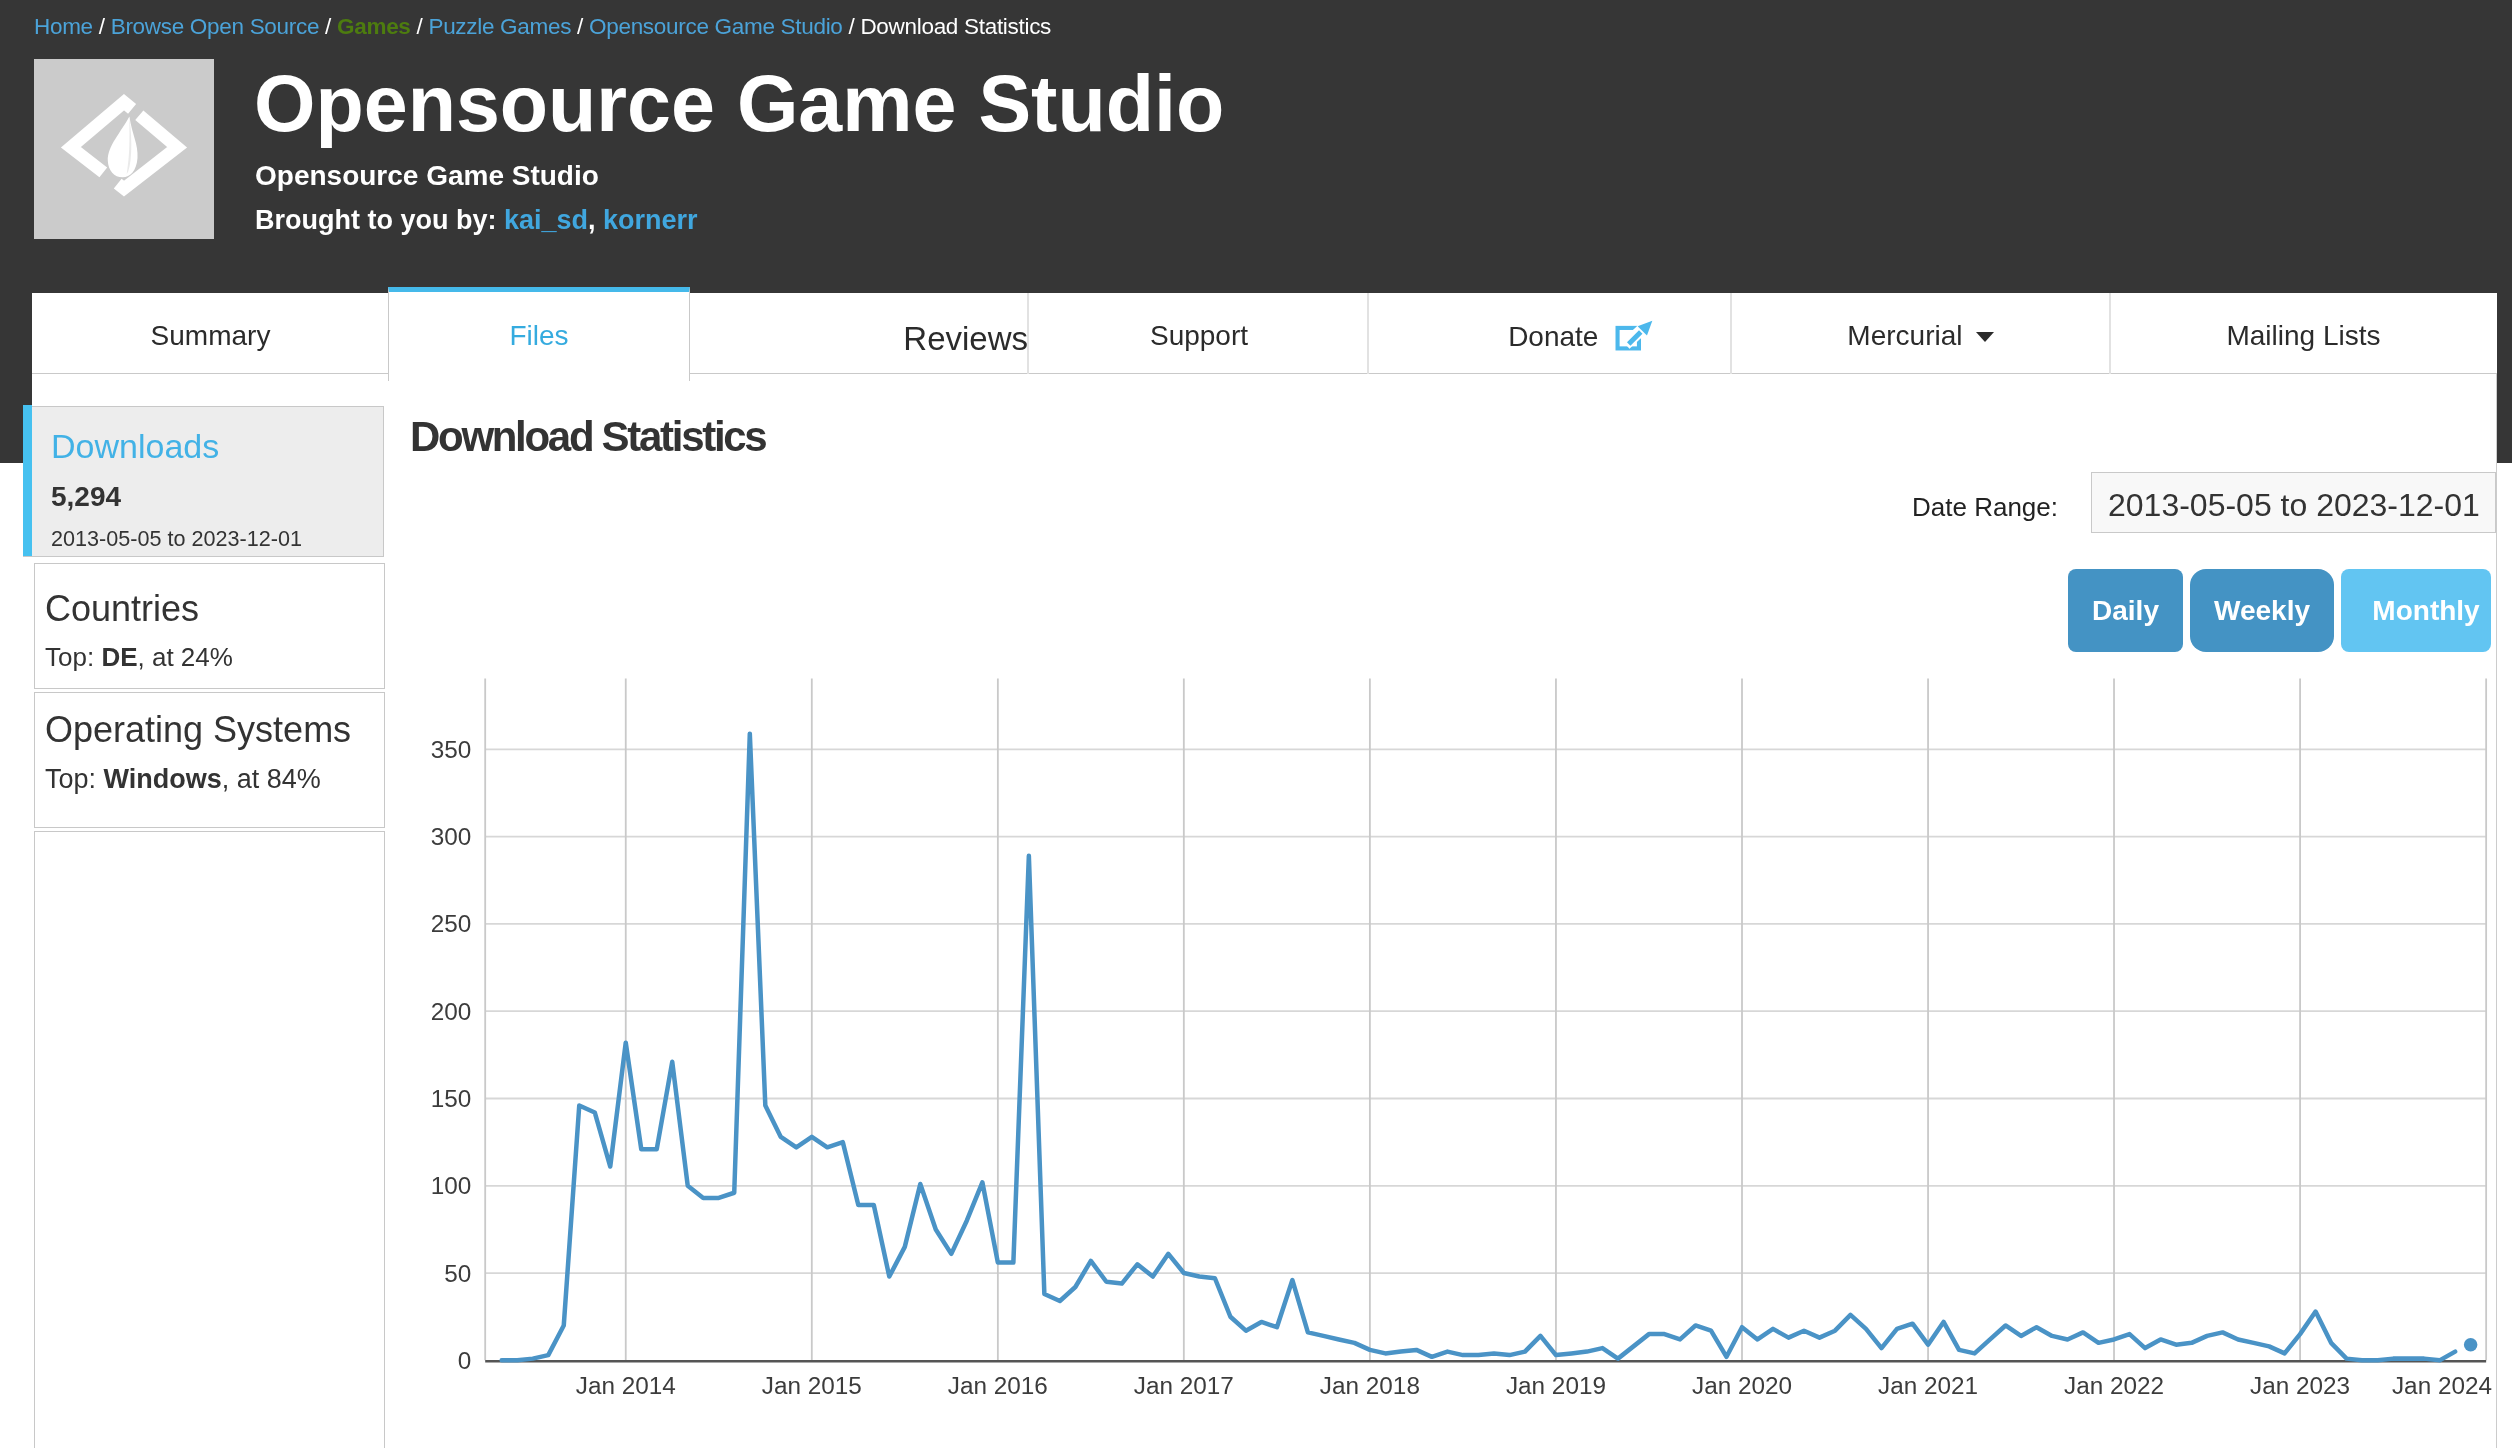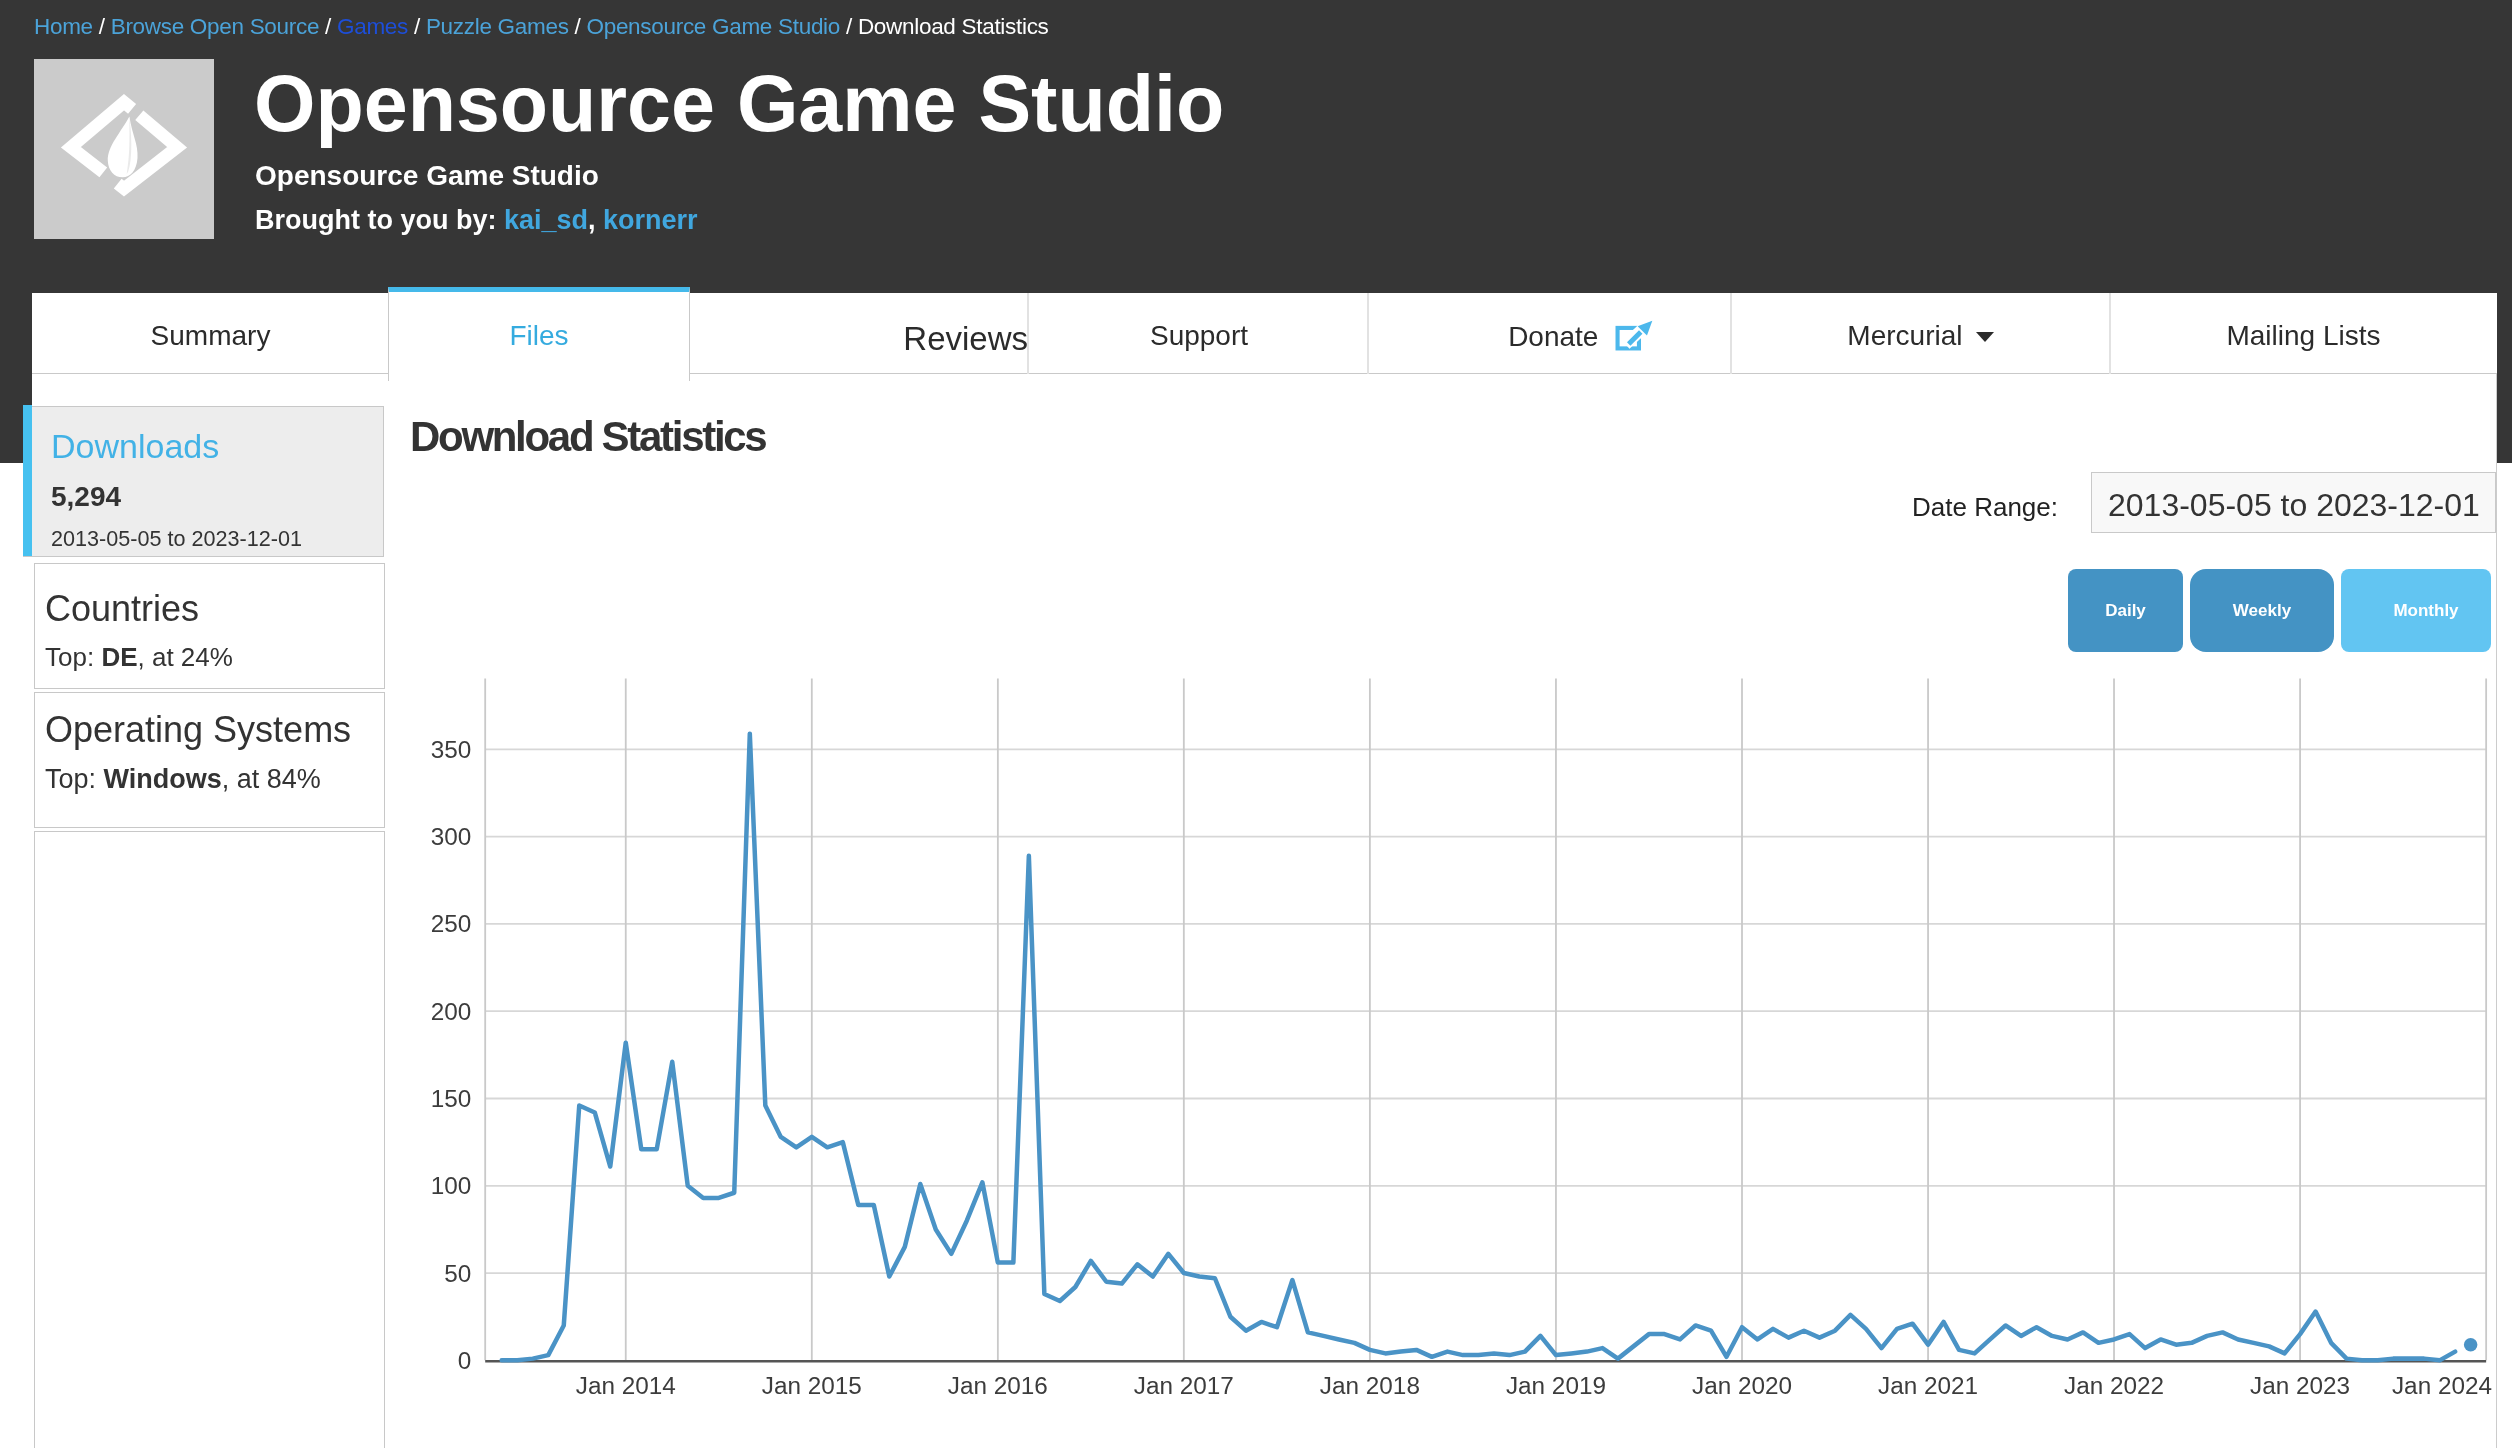--- a/index.html
+++ b/index.html
@@ -10,21 +10,21 @@
 }
 .abs { position:absolute; }
 </style>
 </head>
 <body>
 <div id="page">
 
   <div class="abs" style="left:0;top:0;width:2512px;height:463px;background:#363636;"></div>
 
   <div class="abs" style="left:34px;top:13.5px;font-size:22.5px;color:#fff;letter-spacing:-0.3px;">
-    <span style="color:#4ba3d9;">Home</span><span> / </span><span style="color:#4ba3d9;">Browse Open Source</span><span> / </span><span style="color:#1d4ed8;">Games</span><span> / </span><span style="color:#4ba3d9;">Puzzle Games</span><span> / </span><span style="color:#4ba3d9;">Opensource Game Studio</span><span> / </span><span>Download Statistics</span>
+    <span style="color:#4ba3d9;">Home</span><span> / </span><span style="color:#4ba3d9;">Browse Open Source</span><span> / </span><span style="color:#4d7c0f;font-weight:bold;">Games</span><span> / </span><span style="color:#4ba3d9;">Puzzle Games</span><span> / </span><span style="color:#4ba3d9;">Opensource Game Studio</span><span> / </span><span>Download Statistics</span>
   </div>
 
   <div class="abs" style="left:34px;top:59px;width:180px;height:180px;background:#cbcbcb;">
     <svg width="180" height="180" viewBox="0 0 200 200">
       <g stroke="#fff" stroke-width="14" fill="none" stroke-linejoin="miter">
         <path d="M77,126 L41,98 L100,48 L109,55.5"></path>
         <path d="M117,62.5 L159,98 L100,144 L93,138.5"></path>
       </g>
       <path d="M106,64 C109,84 116,95 115,110 C114,124 107,131.5 98.5,131.5 C89,131.5 82.5,124 82,113 C81.5,97 97,81 106,64 Z" fill="#fff"></path>
       <path d="M106,66 C106,90 107,102 103,128 C108,122 110,94 106,66 Z" fill="#cbcbcb" opacity="0.4"></path>
@@ -129,15 +129,15 @@
     <text x="2346.3" y="1547" text-anchor="middle" font-size="27" fill="#3c3c3c">Jan 2022</text>
     <text x="2552.8" y="1547" text-anchor="middle" font-size="27" fill="#3c3c3c">Jan 2023</text>
     <text x="2710.3" y="1547" text-anchor="middle" font-size="27" fill="#3c3c3c">Jan 2024</text>
     <path d="M556.8,1509.7 L574.1,1509.7 L591.3,1507.8 L608.5,1503.9 L625.7,1471.0 L642.9,1226.8 L660.1,1234.6 L677.3,1294.6 L694.5,1157.1 L711.7,1275.3 L728.9,1275.3 L746.1,1178.4 L763.3,1316.0 L780.5,1329.5 L797.7,1329.5 L814.9,1323.7 L832.2,814.2 L849.4,1226.8 L866.6,1261.7 L883.8,1273.3 L901.0,1261.7 L918.2,1273.3 L935.4,1267.5 L952.6,1337.3 L969.8,1337.3 L987.0,1416.7 L1004.2,1383.8 L1021.4,1314.0 L1038.6,1364.4 L1055.8,1391.5 L1073.0,1354.7 L1090.3,1312.1 L1107.5,1401.2 L1124.7,1401.2 L1141.9,949.8 L1159.1,1436.1 L1176.3,1443.8 L1193.5,1428.3 L1210.7,1399.3 L1227.9,1422.5 L1245.1,1424.5 L1262.3,1403.1 L1279.5,1416.7 L1296.7,1391.5 L1313.9,1412.8 L1331.1,1416.7 L1348.4,1418.6 L1365.6,1461.3 L1382.8,1476.8 L1400.0,1467.1 L1417.2,1472.9 L1434.4,1420.6 L1451.6,1478.7 L1468.8,1482.6 L1486.0,1486.5 L1503.2,1490.3 L1520.4,1498.1 L1537.6,1502.0 L1554.8,1500.0 L1572.0,1498.1 L1589.2,1505.8 L1606.5,1500.0 L1623.7,1503.9 L1640.9,1503.9 L1658.1,1502.0 L1675.3,1503.9 L1692.5,1500.0 L1709.7,1482.6 L1726.9,1503.9 L1744.1,1502.0 L1761.3,1500.0 L1778.5,1496.1 L1795.7,1507.8 L1812.9,1494.2 L1830.1,1480.6 L1847.3,1480.6 L1864.6,1486.5 L1881.8,1471.0 L1899.0,1476.8 L1916.2,1505.8 L1933.4,1472.9 L1950.6,1486.5 L1967.8,1474.8 L1985.0,1484.5 L2002.2,1476.8 L2019.4,1484.5 L2036.6,1476.8 L2053.8,1459.3 L2071.0,1474.8 L2088.2,1496.1 L2105.4,1474.8 L2122.7,1469.0 L2139.9,1492.3 L2157.1,1467.1 L2174.3,1498.1 L2191.5,1502.0 L2208.7,1486.5 L2225.9,1471.0 L2243.1,1482.6 L2260.3,1472.9 L2277.5,1482.6 L2294.7,1486.5 L2311.9,1478.7 L2329.1,1490.3 L2346.3,1486.5 L2363.5,1480.6 L2380.8,1496.1 L2398.0,1486.5 L2415.2,1492.3 L2432.4,1490.3 L2449.6,1482.6 L2466.8,1478.7 L2484.0,1486.5 L2501.2,1490.3 L2518.4,1494.2 L2535.6,1502.0 L2552.8,1480.6 L2570.0,1455.5 L2587.2,1490.3 L2604.4,1507.8 L2621.6,1509.7 L2638.9,1509.7 L2656.1,1507.8 L2673.3,1507.8 L2690.5,1507.8 L2707.7,1509.7 L2724.9,1500.0" fill="none" stroke="#4a93c6" stroke-width="5" stroke-linejoin="round" stroke-linecap="round"></path>
     <circle cx="2742.1" cy="1492.3" r="7.5" fill="#4a93c6"></circle>
   </svg>
 
 </div>
 <style>
 .btn { text-align:center; }
-.btn span { color:#fff; font-weight:bold; font-size:17px; line-height:83px; }
+.btn span { color:#fff; font-weight:bold; font-size:28px; line-height:83px; }
 </style>
 
 
 </body></html>

